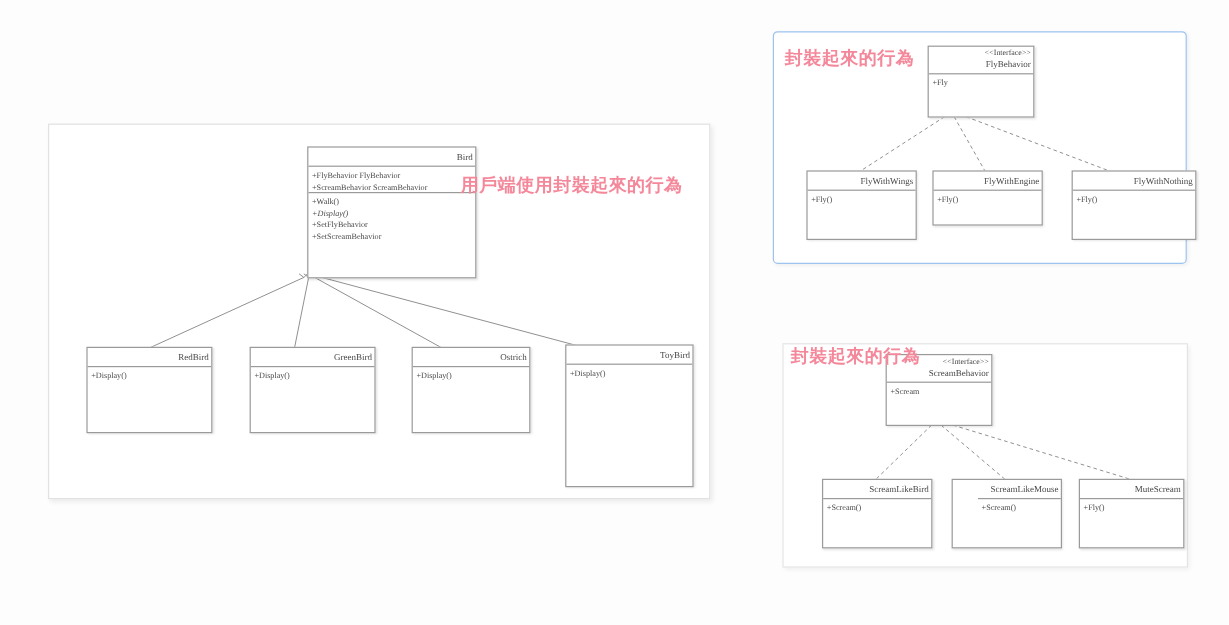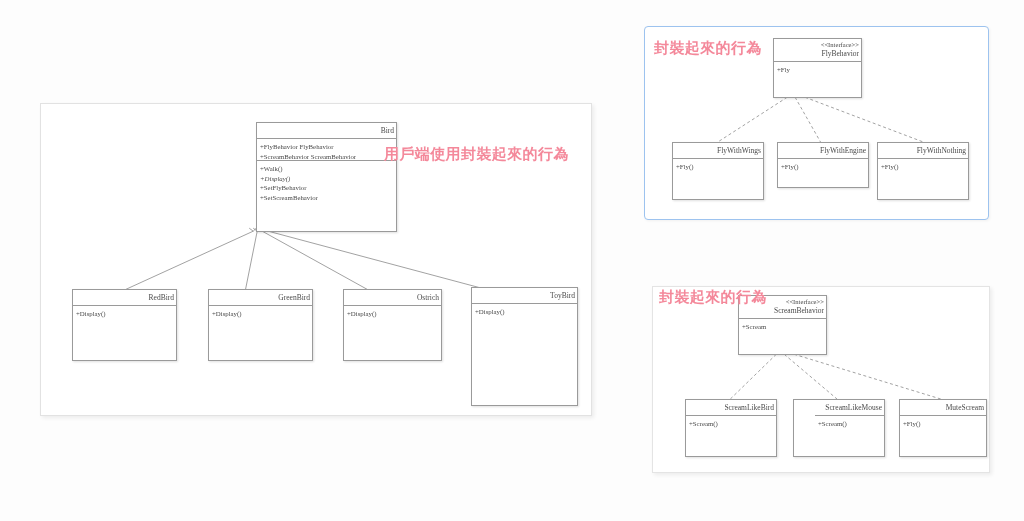--- a/index.html
+++ b/index.html
@@ -194,21 +194,21 @@
       </div>
     </div>
 
     <div class="uml" style="left:132px; top:115px; width:92px; height:46px;">
       <div class="title">FlyWithEngine</div>
       <div class="compartment">
         <div class="member">+Fly()</div>
       </div>
     </div>
 
-    <div class="uml" style="left:232px; top:115px; width:92px; height:58px;">
+    <div class="uml" style="left:248px; top:115px; width:104px; height:58px;">
       <div class="title">FlyWithNothing</div>
       <div class="compartment">
         <div class="member">+Fly()</div>
       </div>
     </div>
   </div>
 
   <div class="annotation" style="left:654px; top:39px;">封裝起來的行為</div>
 
   <div class="panel panel-scream">

